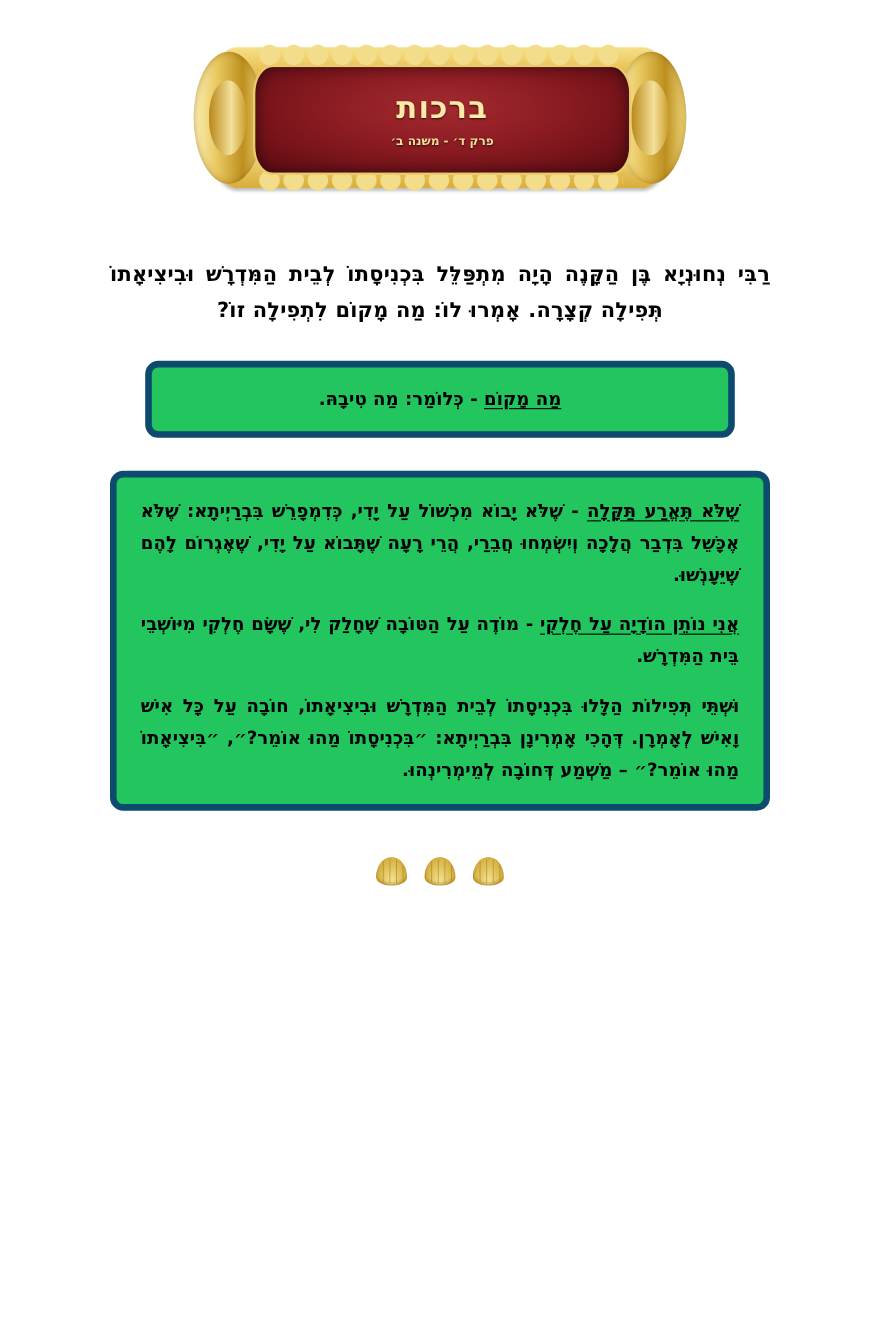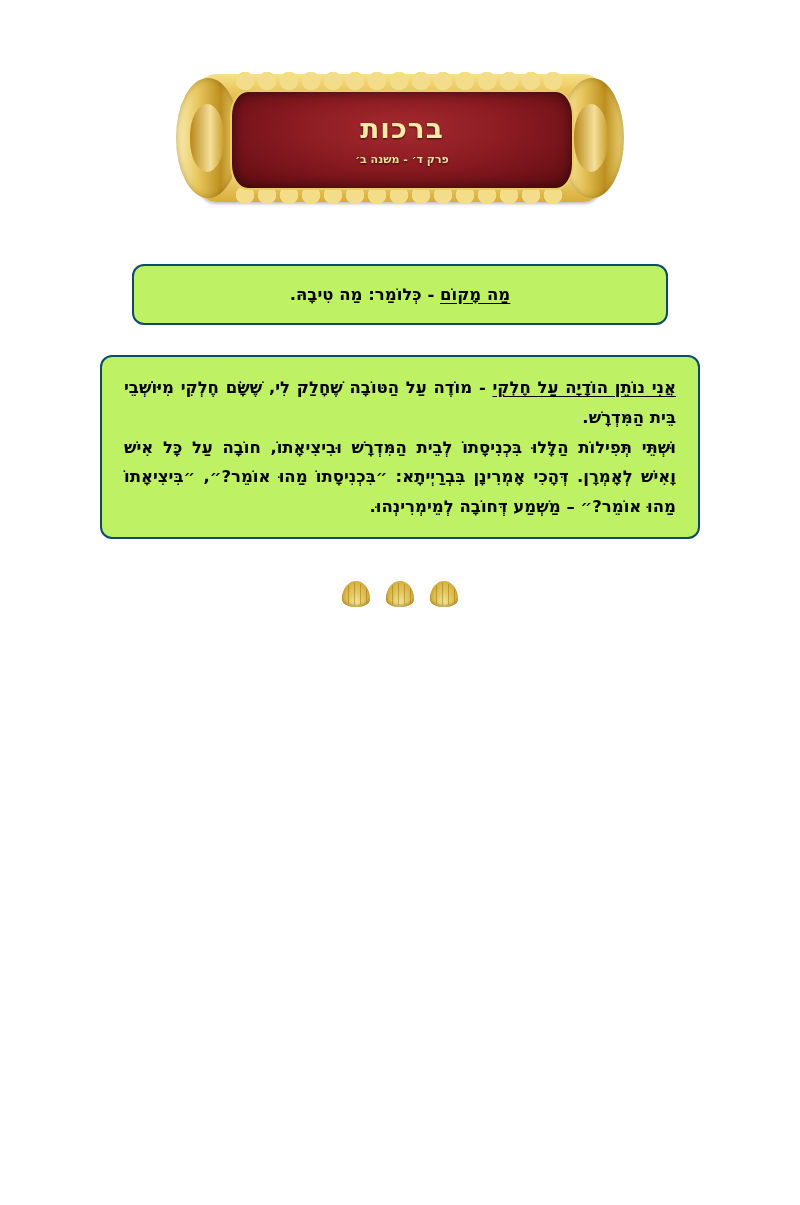--- a/index.html
+++ b/index.html
@@ -14,21 +14,21 @@
     color: #000000;
     position: relative;
     overflow: hidden;
   }
 
   
   .banner-wrap {
     width: 100%;
     display: flex;
     justify-content: center;
-    padding-top: 68px;
+    padding-top: 37px;
     box-sizing: border-box;
   }
   .banner {
     position: relative;
     width: 420px;
     height: 140px;
   }
   
   .banner .gold-base {
     position: absolute;
@@ -111,22 +111,22 @@
     font-weight: bold;
     text-align: justify;
     text-align-last: center;
     letter-spacing: 0.2px;
     color: #000;
   }
 
   
   .commentary {
     margin-top: 30px;
-    background: #bef264;
-    border: 2px solid #0c4a6e;
+    background: #22c55e;
+    border: 6px solid #0c4a6e;
     border-radius: 12px;
     padding: 16px 22px;
     box-sizing: border-box;
   }
   .commentary.one-liner {
     margin-left: 32px;
     margin-right: 32px;
     padding: 14px 20px;
   }
   .commentary p {
@@ -135,21 +135,21 @@
     line-height: 1.78;
     font-weight: bold;
     text-align: justify;
     text-align-last: right;
     color: #000;
   }
   .commentary.one-liner p {
     text-align: center;
     text-align-last: center;
   }
-  .commentary p + p { margin-top: 1px; }
+  .commentary p + p { margin-top: 15px; }
   .lemma {
     text-decoration: underline;
     text-underline-offset: 3px;
   }
 
   
   .footer {
     width: 100%;
     display: flex;
     justify-content: center;
@@ -186,27 +186,29 @@
     <div class="curl right"></div>
     <div class="inner">
       <div class="title">ברכות</div>
       <div class="subtitle">פרק ד׳ - משנה ב׳</div>
     </div>
   </div>
 </div>
 
 <div class="content">
 
+  <p class="mishna">רַבִּי נְחוּנְיָא בֶּן הַקָּנֶה הָיָה מִתְפַּלֵּל בִּכְנִיסָתוֹ לְבֵית הַמִּדְרָשׁ וּבִיצִיאָתוֹ תְּפִילָה קְצָרָה. אָמְרוּ לוֹ: מַה מָקוֹם לִתְפִילָה זוֹ?</p>
 
   <div class="commentary one-liner">
     <p><span class="lemma">מַה מָקוֹם</span><span> - כְּלוֹמַר: מַה טִיבָהּ.</span></p>
   </div>
 
 
   <div class="commentary">
+    <p><span class="lemma">שֶׁלֹּא תֶּאֱרַע תַּקָּלָה</span><span> - שֶׁלֹּא יָבוֹא מִכְשׁוֹל עַל יָדִי, כְּדִמְפָרֵשׁ בִּבְרַיְיתָא: שֶׁלֹּא אֶכָּשֵׁל בִּדְבַר הֲלָכָה וְיִשְׂמְחוּ חֲבֵרַי, הֲרֵי רָעָה שֶׁתָּבוֹא עַל יָדִי, שֶׁאֶגְרוֹם לָהֶם שֶׁיֵּעָנְשׁוּ.</span></p>
     <p><span class="lemma">אֲנִי נוֹתֵן הוֹדָיָה עַל חֶלְקִי</span><span> - מוֹדֶה עַל הַטּוֹבָה שֶׁחָלַק לִי, שֶׁשָּׂם חֶלְקִי מִיּוֹשְׁבֵי בֵּית הַמִּדְרָשׁ.</span></p>
     <p><span>וּשְׁתֵּי תְּפִילוֹת הַלָּלוּ בִּכְנִיסָתוֹ לְבֵית הַמִּדְרָשׁ וּבִיצִיאָתוֹ, חוֹבָה עַל כָּל אִישׁ וָאִישׁ לְאָמְרָן. דְּהָכִי אָמְרִינָן בִּבְרַיְיתָא: ״בִּכְנִיסָתוֹ מַהוּ אוֹמֵר?״, ״בִּיצִיאָתוֹ מַהוּ אוֹמֵר?״ – מַשְׁמַע דְּחוֹבָה לְמֵימְרִינְהוּ.</span></p>
   </div>
 
 </div>
 
 <div class="footer">
   <div class="shell"></div>
   <div class="shell"></div>
   <div class="shell"></div>

